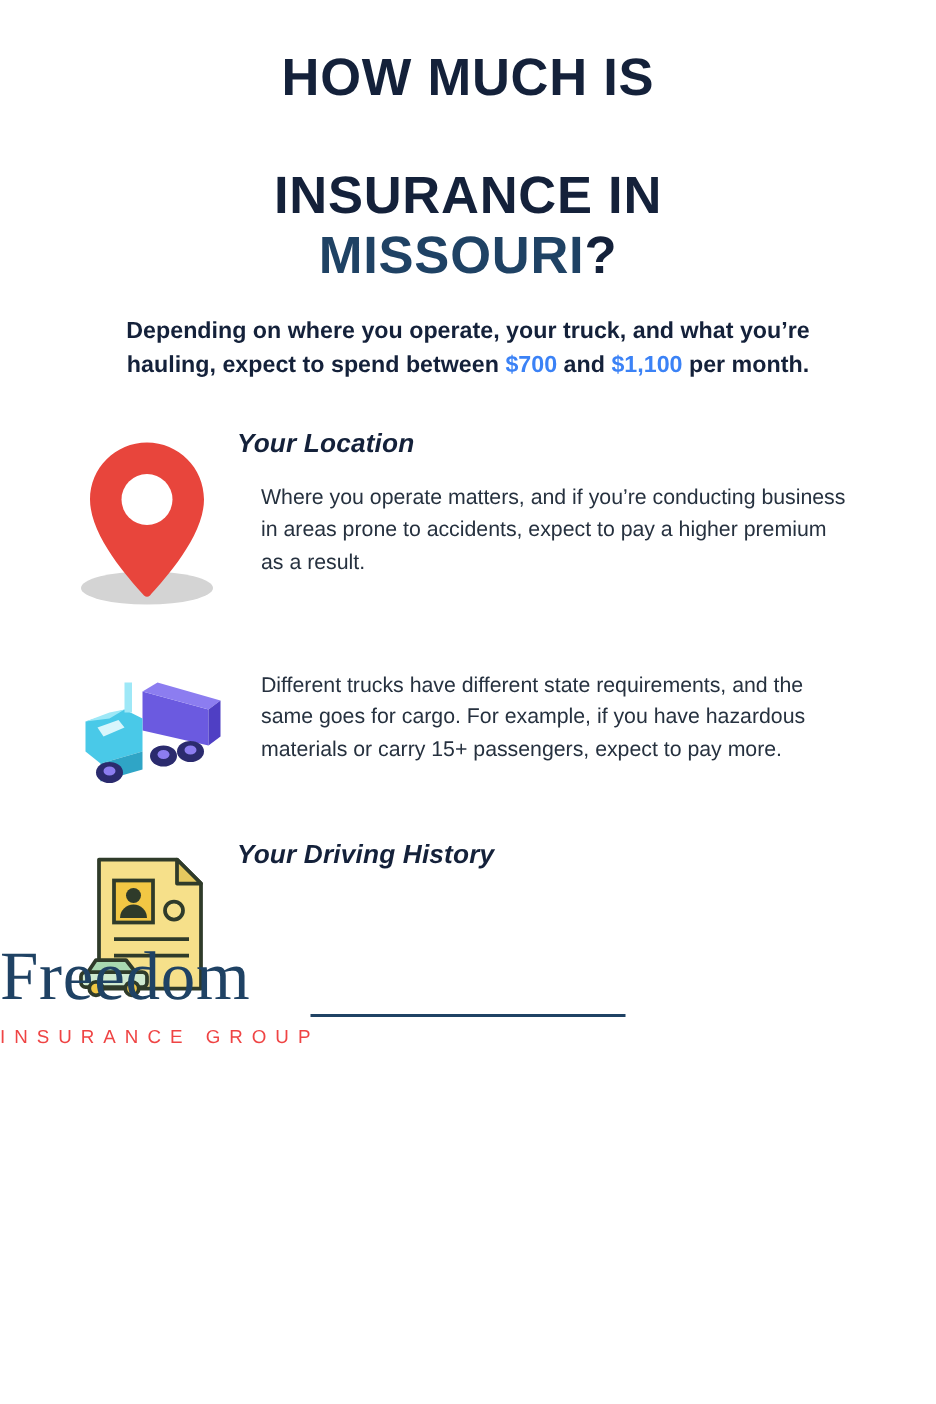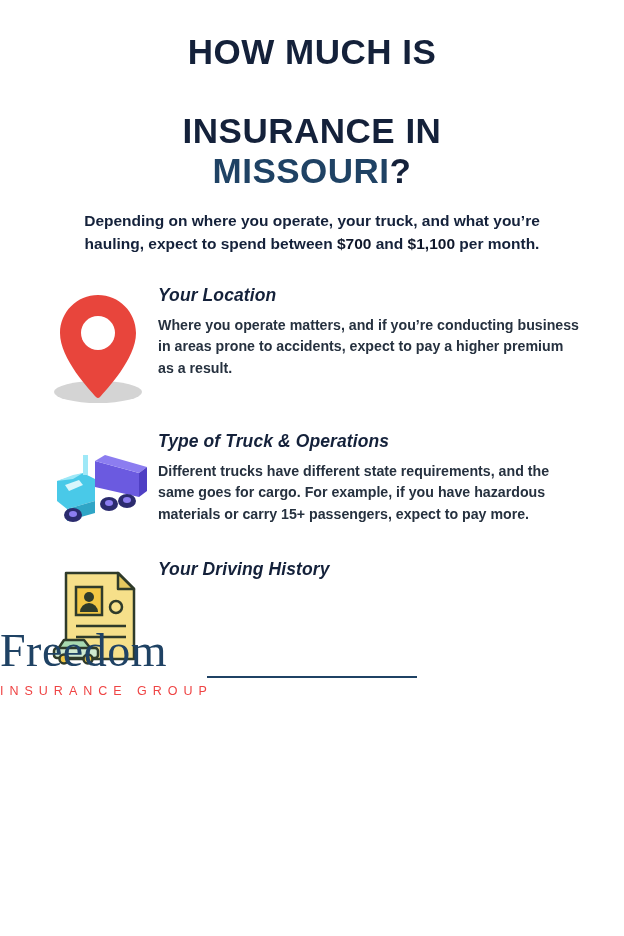--- a/index.html
+++ b/index.html
@@ -44,21 +44,21 @@
   
   .subhead {
     text-align: center;
     font-size: 15.5px;
     font-weight: 700;
     line-height: 1.45;
     color: #14213a;
     margin: 20px 42px 0 42px;
   }
   .subhead .amount {
-    color: #0f172a;
+    color: #3b82f6;
   }
 
   
   .sections {
     margin-top: 30px;
   }
   .section {
     display: flex;
     align-items: flex-start;
     margin-bottom: 24px;
@@ -80,22 +80,21 @@
     font-weight: 800;
     color: #14213a;
     margin: 0 0 9px 0;
     letter-spacing: 0.1px;
     font-style: italic;
   }
   .sec-body {
     font-size: 14.2px;
     line-height: 1.5;
     color: #26313f;
-    margin: 0;
-    font-weight: bold;
+    margin: 16px;
   }
 
   
   .footer {
     position: absolute;
     left: 0;
     right: 0;
     bottom: 62px;
     text-align: left;
   }
@@ -171,21 +170,20 @@
 
           <ellipse cx="30" cy="80" rx="9" ry="7" fill="#2b2b6e"></ellipse>
           <ellipse cx="30" cy="79" rx="4" ry="3" fill="#8c7df0"></ellipse>
           <ellipse cx="66" cy="69" rx="9" ry="7" fill="#2b2b6e"></ellipse>
           <ellipse cx="66" cy="68" rx="4" ry="3" fill="#8c7df0"></ellipse>
           <ellipse cx="84" cy="66" rx="9" ry="7" fill="#2b2b6e"></ellipse>
           <ellipse cx="84" cy="65" rx="4" ry="3" fill="#8c7df0"></ellipse>
         </svg>
       </div>
       <div class="text-cell">
-        <h2 class="sec-title">Type of Truck &amp; Operations</h2>
         <p class="sec-body">Different trucks have different state requirements, and the same goes for cargo. For example, if you have hazardous materials or carry 15+ passengers, expect to pay more.</p>
       </div>
     </div>
 
     <div class="section">
       <div class="icon-cell">
         <svg width="108" height="110" viewBox="0 0 108 110" aria-hidden="true">
 
           <polygon points="22,10 74,10 90,26 90,96 22,96" fill="#f6e08a" stroke="#2f3b2a" stroke-width="2.5" stroke-linejoin="round"></polygon>
           <polygon points="74,10 90,26 74,26" fill="#e5c95f" stroke="#2f3b2a" stroke-width="2.5" stroke-linejoin="round"></polygon>

